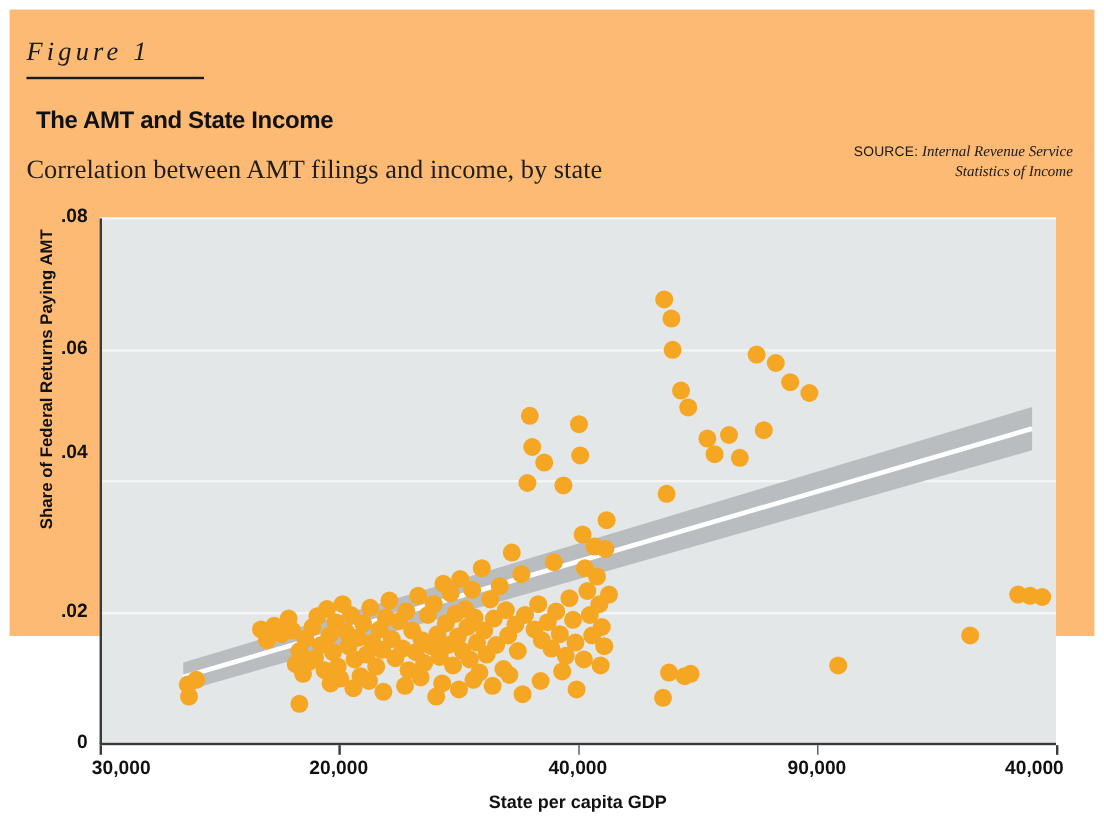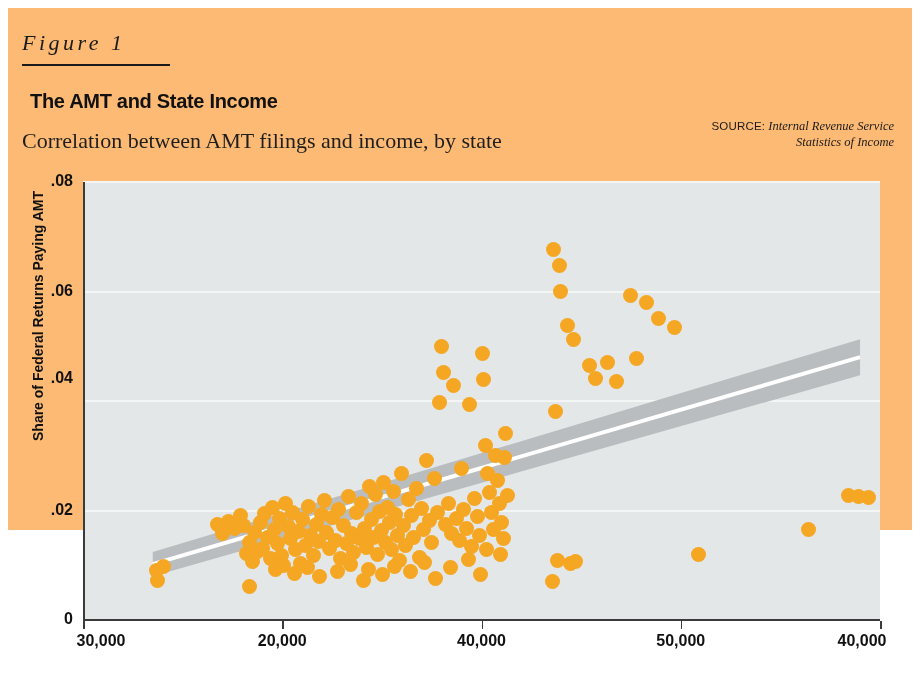--- a/index.html
+++ b/index.html
@@ -296,22 +296,23 @@
         <div class="ylabel-t" style="top: 164px; width: 65px; right: auto; left: 0px;">.08</div>
       </div>
     <div id="x-ticklabels">
         <div class="xtick" style="left: 75px;"></div>
         <div class="xlabel-t" style="left: 93px;">30,000</div>
         <div class="xtick" style="left: 274.25px;"></div>
         <div class="xlabel-t" style="left: 274.25px;">20,000</div>
         <div class="xtick" style="left: 473.5px;"></div>
         <div class="xlabel-t" style="left: 473.5px;">40,000</div>
         <div class="xtick" style="left: 672.75px;"></div>
-        <div class="xlabel-t" style="left: 672.75px;">50,000</div>
+        <div class="xlabel-t" style="left: 672.75px;">90,000</div>
         <div class="xtick" style="left: 872px;"></div>
         <div class="xlabel-t" style="left: 854px;">40,000</div>
       </div>
 
     <div id="ytitle-holder">
       <div id="y-axis-title">Share of Federal Returns Paying AMT</div>
     </div>
+    <div id="x-axis-title">State per capita GDP</div>
   </div>
 </div>
 
 </body></html>

